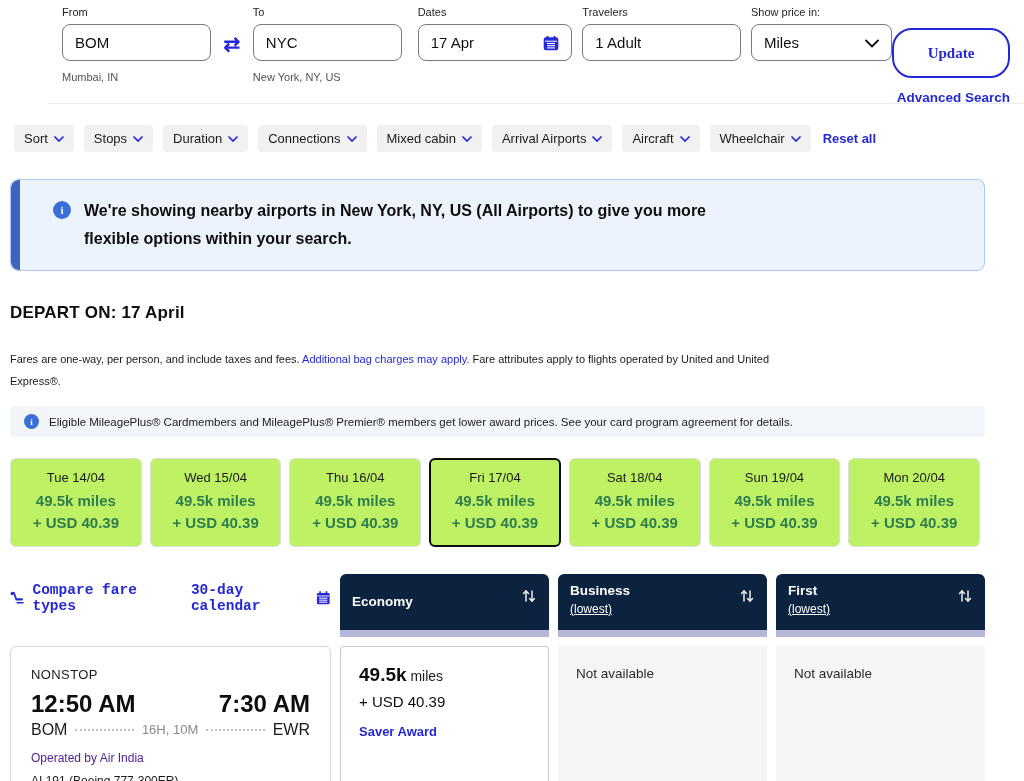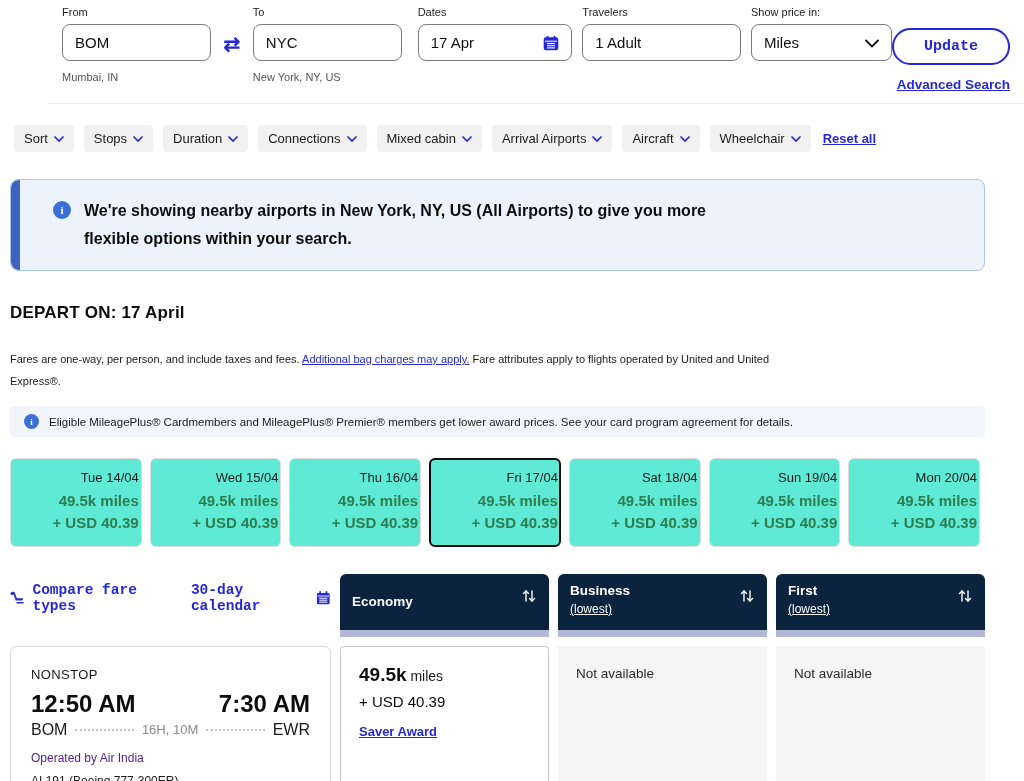--- a/index.html
+++ b/index.html
@@ -1,21 +1,21 @@
 <!DOCTYPE html>
 <html><head>
 <meta charset="utf-8">
 <style>
   * { box-sizing: border-box; margin: 0; padding: 0; }
   html, body { width: 1024px; height: 781px; overflow: hidden; }
   body {
     font-family: "Liberation Sans", sans-serif;
     color: #111; background: #fff; font-size: 13px;
   }
-  a { text-decoration: underline; }
+  a { }
 
   
   .search-band {
     display: flex; align-items: flex-start;
     padding: 6px 8px 0 14px; height: 104px;
     border-bottom: 1px solid #ececec; background: #fff; margin-left: 48px;
   }
   .field { display: flex; flex-direction: column; }
   .field-label { font-size: 11px; color: #222; margin-bottom: 6px; }
   .input-box {
@@ -25,23 +25,23 @@
   }
   .input-box .grow { flex: 1; }
   .helper { font-size: 11px; color: #555; margin-top: 10px; }
   .w152 { width: 152px; } .w158 { width: 158px; } .w162 { width: 162px; } .w144 { width: 144px; }
   .gap { width: 16px; flex: none; }
   .swap-wrap { width: 42px; flex: none; display: flex; justify-content: center; padding-top: 28px; }
   .swap-icon { color: #2428d6; font-size: 20px; line-height: 1; cursor: pointer; font-weight: bold; }
   .icon-btn { color: #2428d6; cursor: pointer; display: inline-flex; }
   .update-col { flex: 1; display: flex; flex-direction: column; align-items: flex-end; padding: 22px 6px 0 0; }
   .update-btn {
-    width: 118px; height: 37px; border: 2px solid #2428d6; border-radius: 20px;
+    width: 118px; height: 50px; border: 2px solid #2428d6; border-radius: 20px;
     background: #fff; color: #2428d6; font-weight: bold; font-size: 15px;
-    cursor: pointer; font-family: Liberation Mono, monospace;
+    cursor: pointer; font-family: Liberation Serif, serif;
   }
   .adv-link { margin-top: 12px; font-size: 13.5px; font-weight: bold; color: #2428d6; cursor: pointer; }
 
   
   .filter-row { display: flex; align-items: center; gap: 10px; padding: 21px 0 0 14px; }
   .chip {
     background: #f1f1f2; border-radius: 4px; height: 27px;
     display: inline-flex; align-items: center; gap: 6px;
     padding: 0 10px; font-size: 13px; color: #1a1a1a; cursor: pointer; white-space: nowrap;
   }
@@ -75,22 +75,22 @@
   .mp-banner {
     margin: 14px 39px 0 10px; background: #f2f5fa; border-radius: 4px;
     display: flex; align-items: center; gap: 10px; padding: 8px 14px; 
   }
   .mp-banner .info-icon { width: 15px; height: 15px; font-size: 9px; margin-top: 0; }
   .mp-text { font-size: 11.5px; color: #1a1a1a; }
 
   
   .date-strip { display: flex; gap: 8px; margin: 21px 44px 0 10px; }
   .date-card {
-    flex: 1; border: 1px solid #ddd; border-radius: 6px; background: #5eead4;
-    text-align: right; padding: 11px 2px 12px; cursor: pointer;
+    flex: 1; border: 1px solid #ddd; border-radius: 6px; background: #bef264;
+    text-align: center; padding: 11px 2px 12px; cursor: pointer;
   }
   .date-card.selected { border: 2px solid #0d0d0d; padding: 10px 1px 11px; }
   .date-day { font-size: 13px; color: #1a1a1a; margin-bottom: 5px; }
   .date-miles, .date-cash { color: #2e7d4f; font-weight: bold; font-size: 15px; line-height: 1.45; }
 
   
   .results { display: grid; grid-template-columns: 321px 209px 209px 209px; gap: 9px; margin: 27px 0 0 10px; }
   .compare-cell { display: flex; align-items: center; gap: 16px; padding-bottom: 14px; }
   .link-ico { display: inline-flex; align-items: center; gap: 7px; color: #2428d6; font-size: 14.5px; font-weight: bold; cursor: pointer; font-family: Liberation Mono, monospace; }
   .cabin-header-wrap { display: flex; flex-direction: column; }

